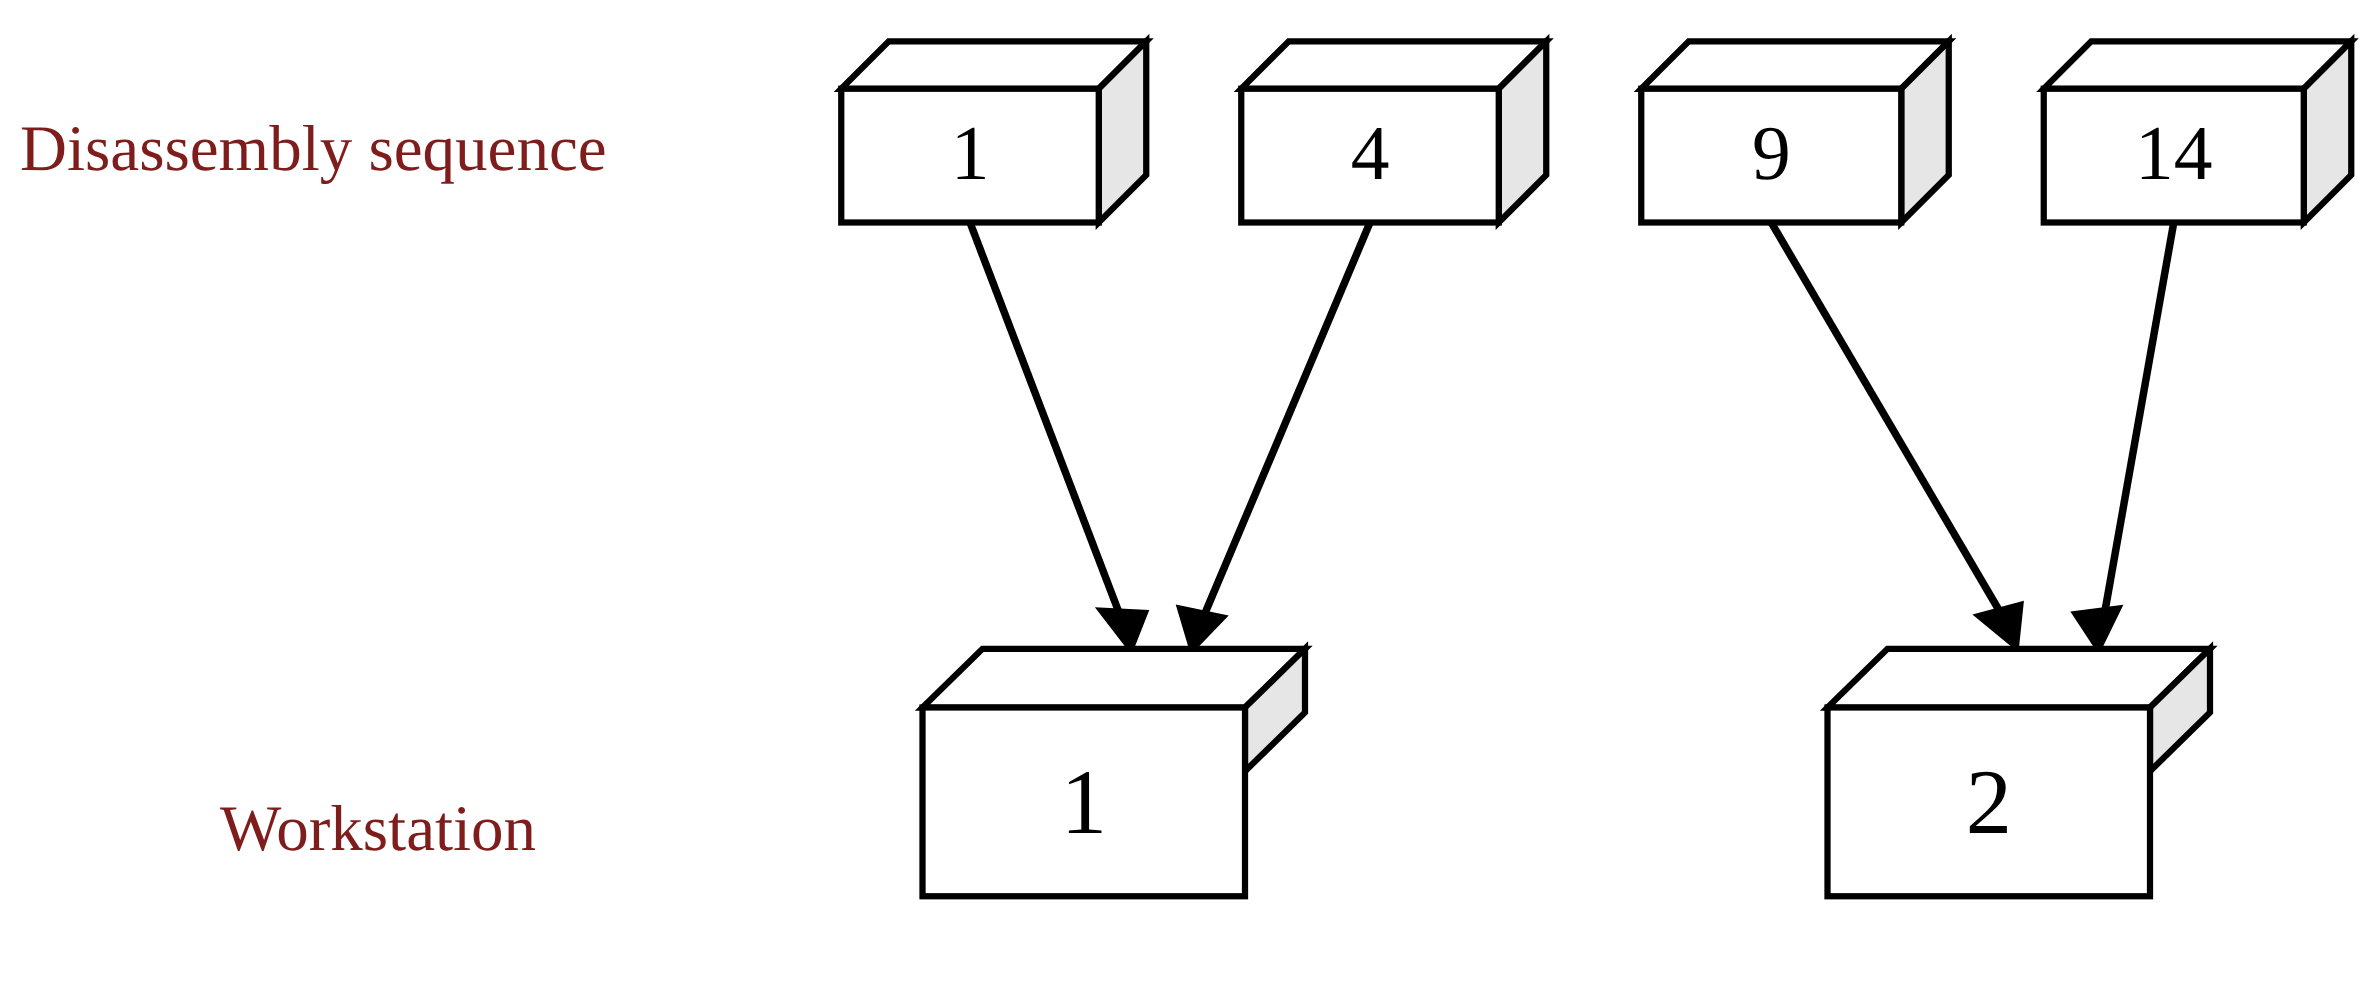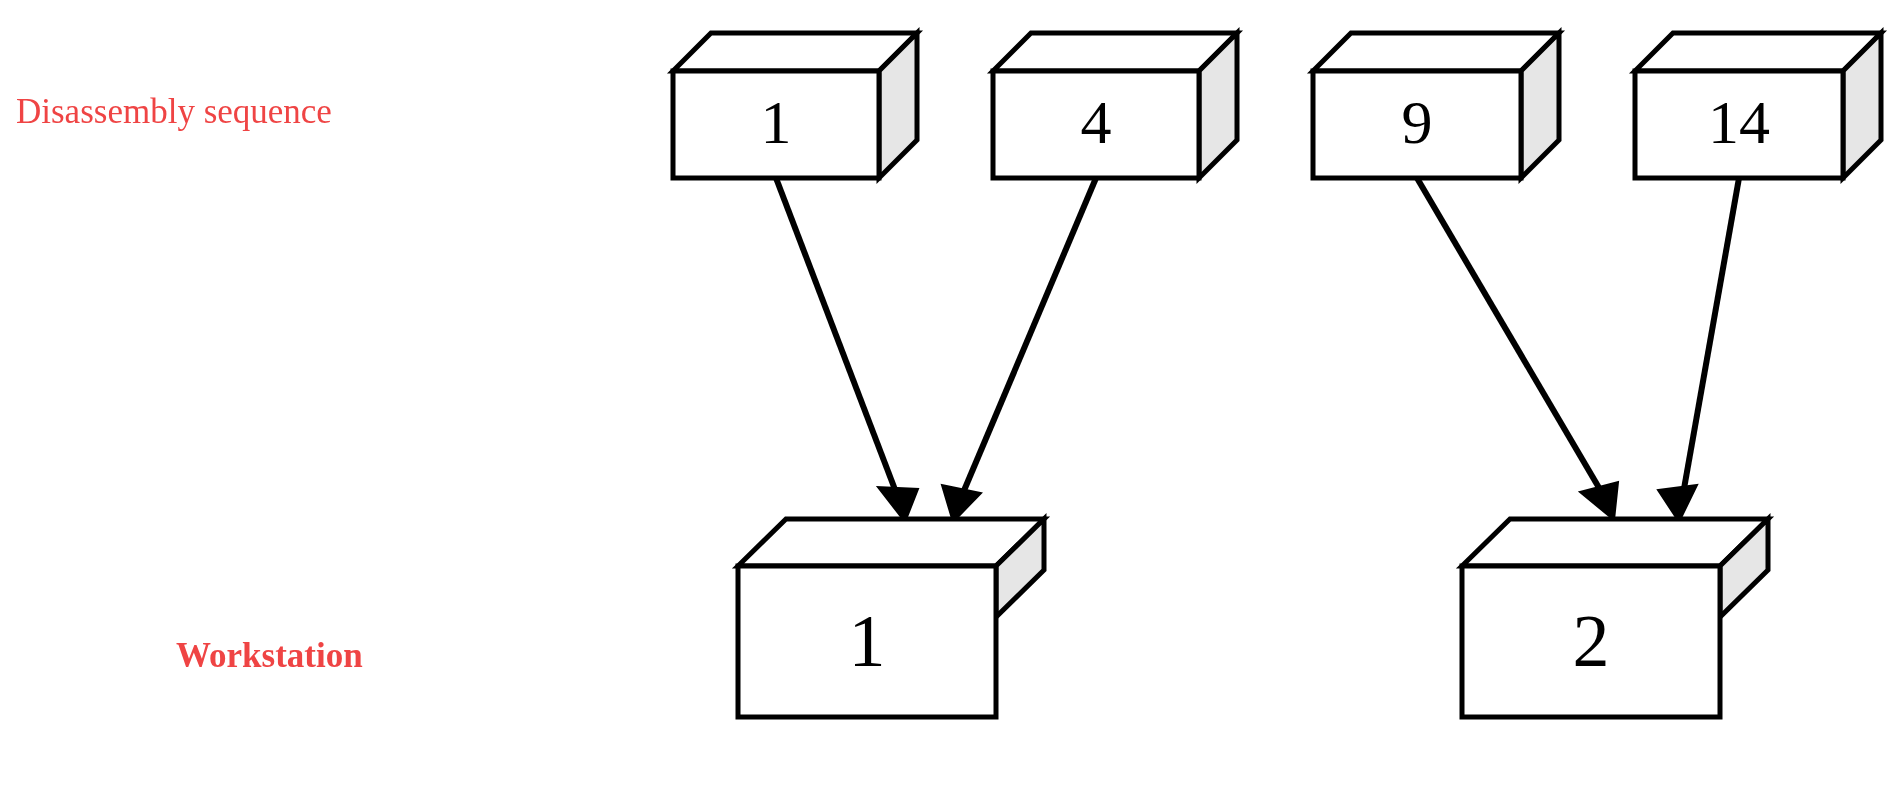--- a/index.html
+++ b/index.html
@@ -63,33 +63,32 @@
   }
   .arrow-head {
     fill: #000000;
     stroke: #000000;
     stroke-width: 2;
     stroke-linejoin: miter;
   }
   .row-label {
     position: absolute;
     font-family: "Liberation Serif", "DejaVu Serif", serif;
-    color: #ef4444;
+    color: #7f1d1d;
     white-space: nowrap;
-    font-size: 35px;
+    font-size: 52px;
     line-height: 1;
   }
   #label-sequence {
     left: 16px;
     top: 94px;
   }
   #label-workstation {
     left: 176px;
     top: 638px;
-    font-weight: bold;
   }
 </style>
 </head>
 <body>
 
 <div id="diagram-root">
 
   <div class="row-label" id="label-sequence">Disassembly sequence</div>
 
   <div class="row-label" id="label-workstation">Workstation</div>

